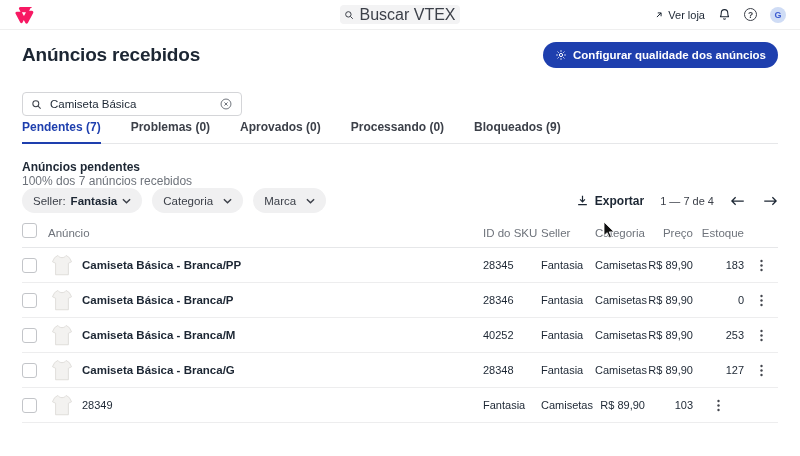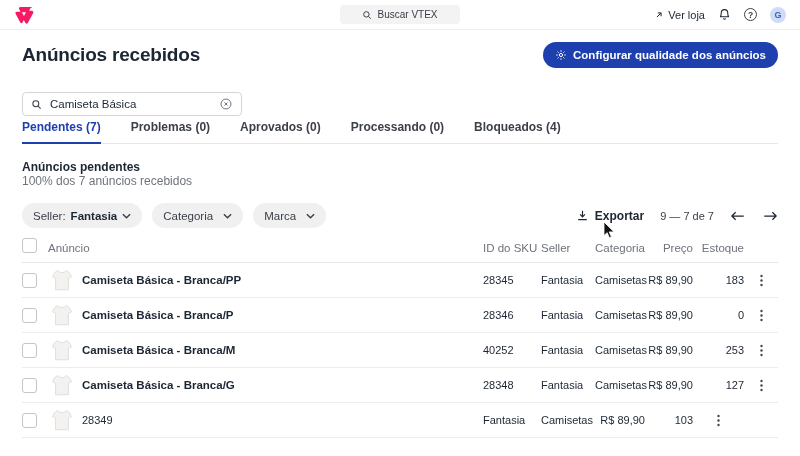--- a/index.html
+++ b/index.html
@@ -14,21 +14,21 @@
   html,body{width:800px;height:456px;overflow:hidden;background:#fff;
     font-family:"Liberation Sans","DejaVu Sans",sans-serif;color:var(--text);}
   button{background:none;border:none;font:inherit;color:inherit;cursor:pointer;padding:0;}
 
   
   .topbar{height:30px;display:flex;align-items:center;padding:0 14px;position:relative;
     border-bottom:1px solid #efefef;background:#fff;}
   .logo{width:20px;height:20px;display:flex;align-items:center;}
   .global-search{position:absolute;left:50%;transform:translateX(-50%);width:120px;height:19px;
     background:#f3f3f4;border-radius:4px;display:flex;align-items:center;justify-content:center;
-    gap:5px;font-size:10px;color:#3c4049;}
+    gap:5px;font-size:16px;color:#3c4049;}
   .topbar-right{margin-left:auto;display:flex;align-items:center;gap:13px;font-size:11px;}
   .store-link{display:flex;align-items:center;gap:4px;}
   .icon-btn{display:flex;align-items:center;}
   .help-circle{width:13px;height:13px;border:1.2px solid #3c4049;border-radius:50%;
     font-size:8.5px;display:flex;align-items:center;justify-content:center;font-weight:700;color:#3c4049;}
   .avatar{width:16px;height:16px;border-radius:50%;background:var(--avatar-bg);color:#3b5bd0;
     font-size:9px;font-weight:700;display:flex;align-items:center;justify-content:center;}
 
   
   .page{padding:0 22px;}
@@ -44,21 +44,21 @@
   .clear-btn{display:flex;align-items:center;}
 
   .tabs{display:flex;gap:30px;border-bottom:1px solid var(--line);}
   .tab{font-size:12px;font-weight:600;color:#3c4049;padding:4px 0 8px;border-bottom:2px solid transparent;margin-bottom:-1px;}
   .tab.active{color:var(--primary-blue);border-bottom-color:var(--primary-blue);}
 
   .section{margin-top:16px;}
   .section-title{font-size:12px;font-weight:700;}
   .section-subtitle{font-size:12px;color:var(--muted);}
 
-  .toolbar{margin-top:15px;display:flex;align-items:center;justify-content:space-between;}
+  .toolbar{margin-top:0;display:flex;align-items:center;justify-content:space-between;}
   .chips{display:flex;gap:10px;}
   .chip{background:#f0f0f1;border-radius:14px;height:25px;display:flex;align-items:center;
     gap:5px;padding:0 11px;font-size:11.5px;color:#3c4049;}
   .chip .chip-value{font-weight:700;color:var(--text);}
   .toolbar-right{display:flex;align-items:center;gap:16px;}
   .export-btn{display:flex;align-items:center;gap:6px;font-size:12px;font-weight:600;}
   .range{font-size:11px;color:#3c4049;}
   .pager{display:flex;align-items:center;gap:18px;}
 
   
@@ -151,21 +151,21 @@
 
   <div class="tabs">
   <button class="tab active">Pendentes (7)</button>
 
   <button class="tab">Problemas (0)</button>
 
   <button class="tab">Aprovados (0)</button>
 
   <button class="tab">Processando (0)</button>
 
-  <button class="tab">Bloqueados (4)</button>
+  <button class="tab">Bloqueados (9)</button>
 </div>
 
   <div class="section">
     <div class="section-title">Anúncios pendentes</div>
     <div class="section-subtitle">100% dos 7 anúncios recebidos</div>
   </div>
 
   <div class="toolbar">
     <div class="chips">
   <button class="chip">
@@ -194,21 +194,21 @@
 </div>
     <div class="toolbar-right">
       <button class="export-btn">
         <span class="icon-btn">
           <svg width="13" height="13" viewBox="0 0 24 24" fill="none" stroke="#1c2633" stroke-width="2.2">
               <path d="M12 3v11M7.5 10l4.5 4.5L16.5 10M4 19.5h16"></path>
             </svg>
         </span>
         <span>Exportar</span>
       </button>
-      <span class="range">9 — 7 de 7</span>
+      <span class="range">1 — 7 de 4</span>
       <div class="pager">
         <button class="icon-btn">
           <svg width="15" height="12" viewBox="0 0 24 18" fill="none" stroke="#1c2633" stroke-width="2">
               <path d="M22 9H3M9 3L3 9l6 6"></path>
             </svg>
         </button>
         <button class="icon-btn">
           <svg width="15" height="12" viewBox="0 0 24 18" fill="none" stroke="#1c2633" stroke-width="2">
               <path d="M2 9h19M15 3l6 6-6 6"></path>
             </svg>

